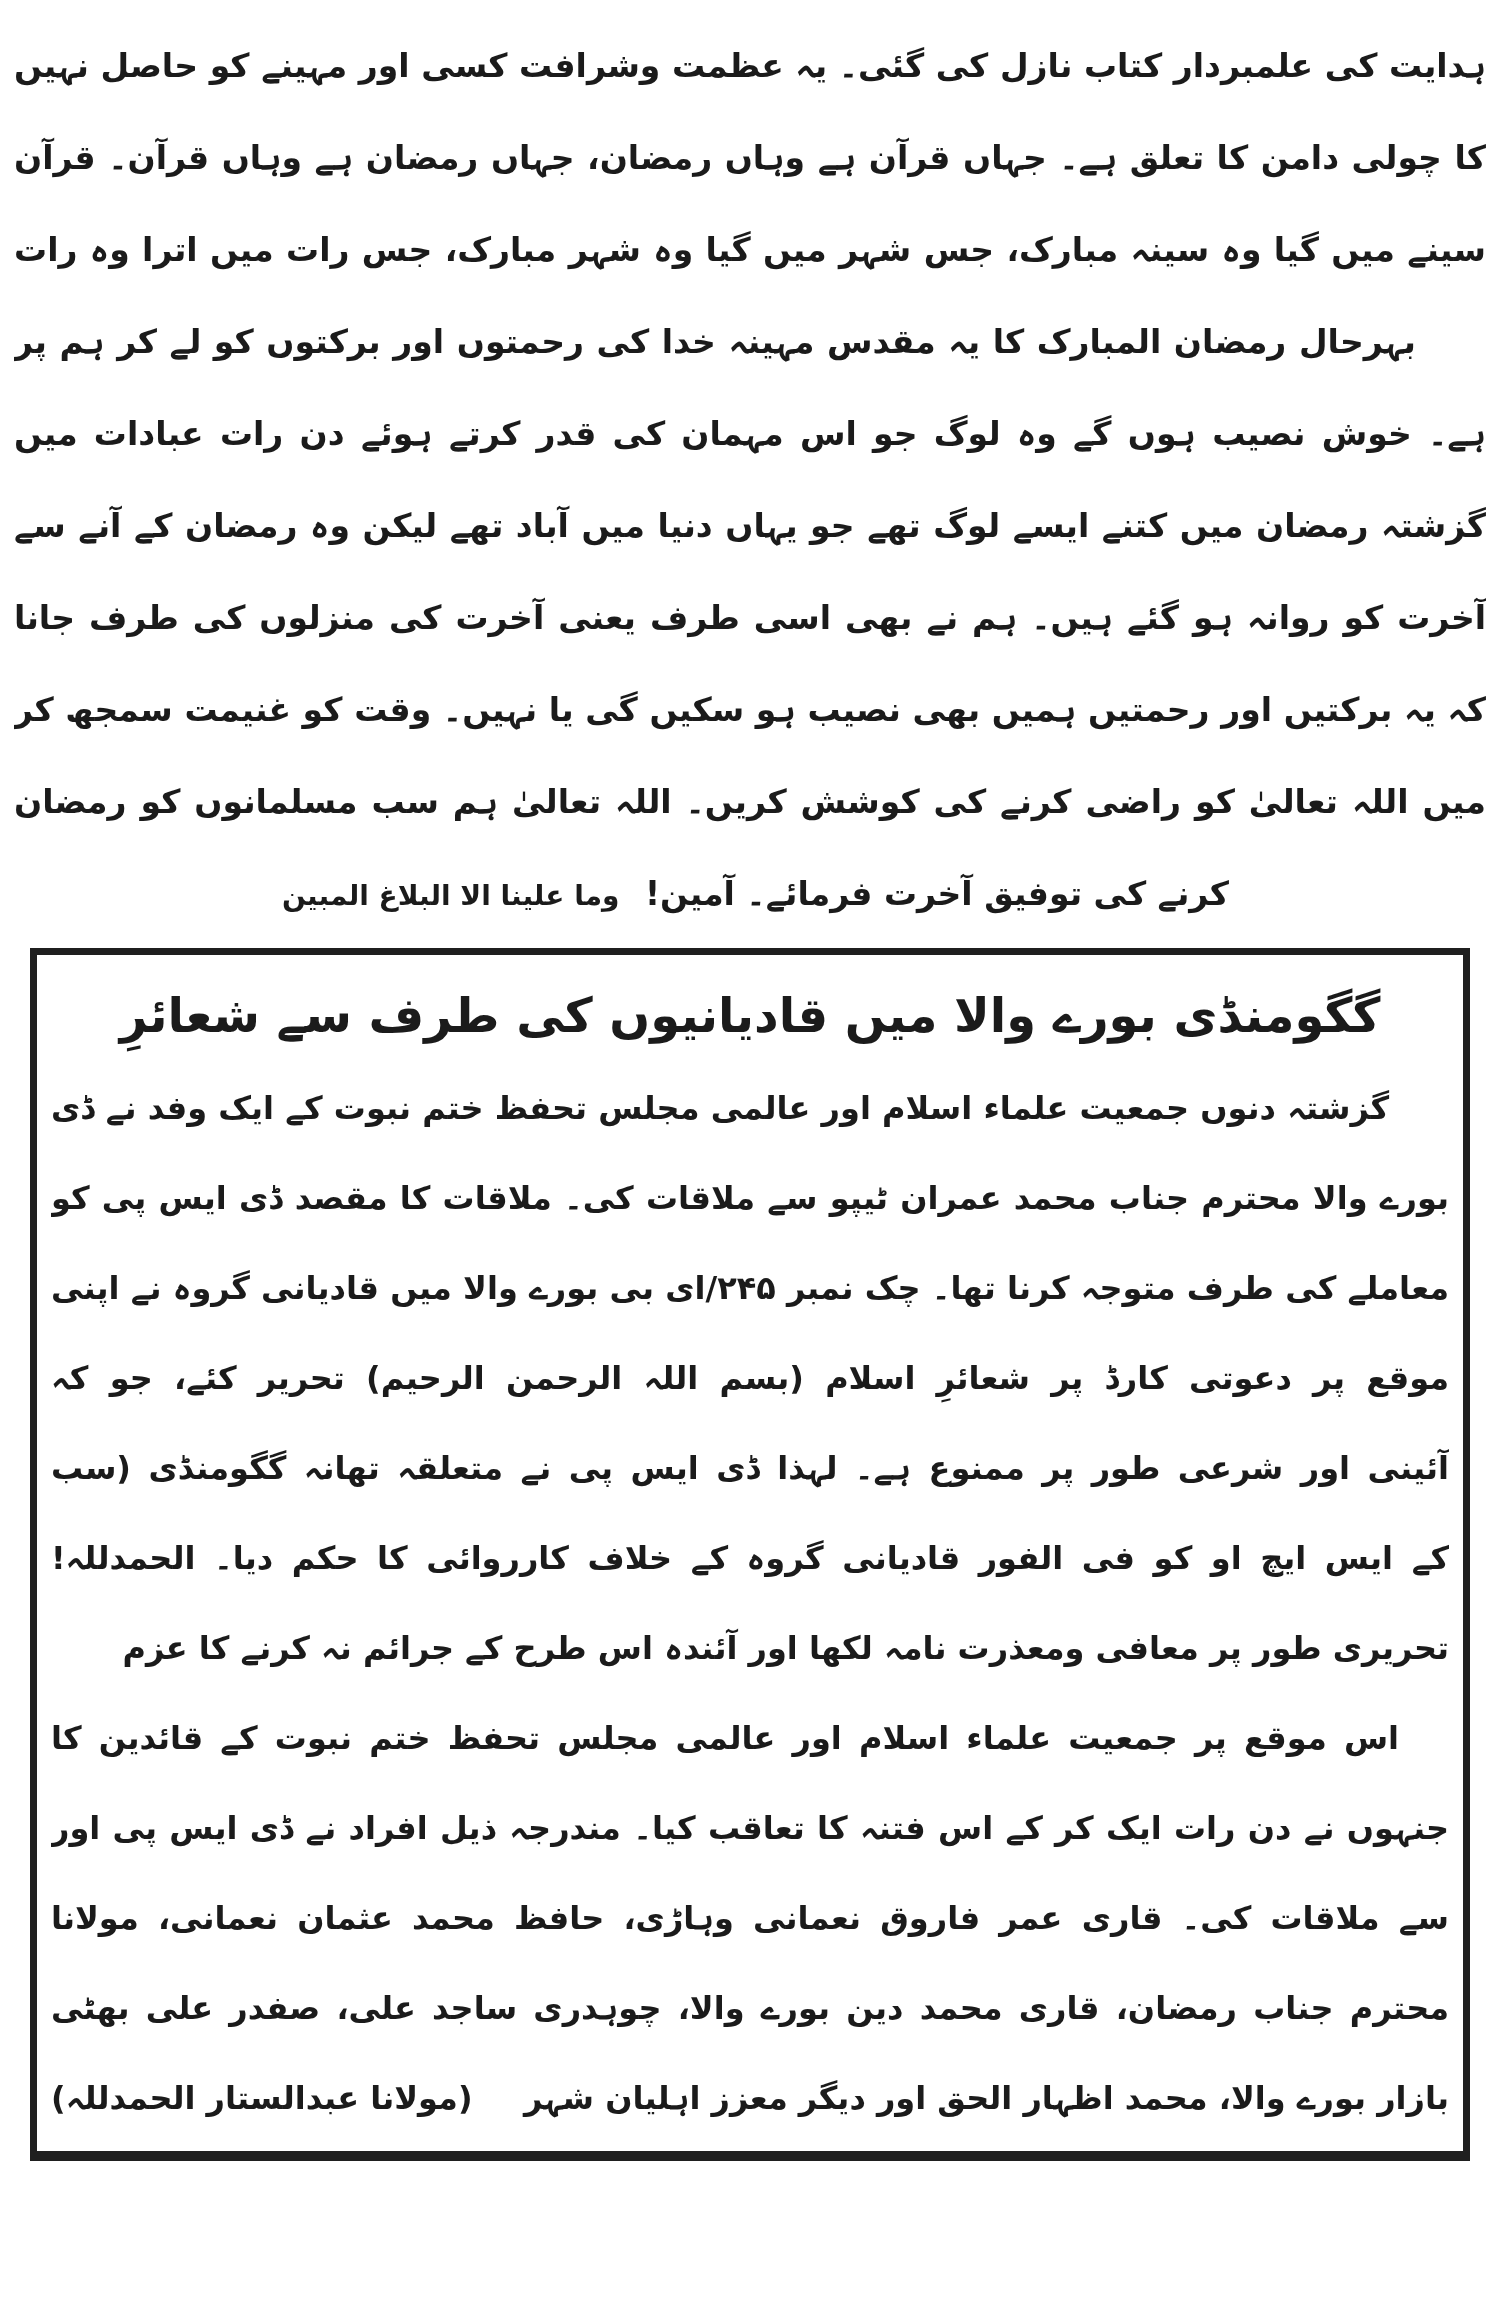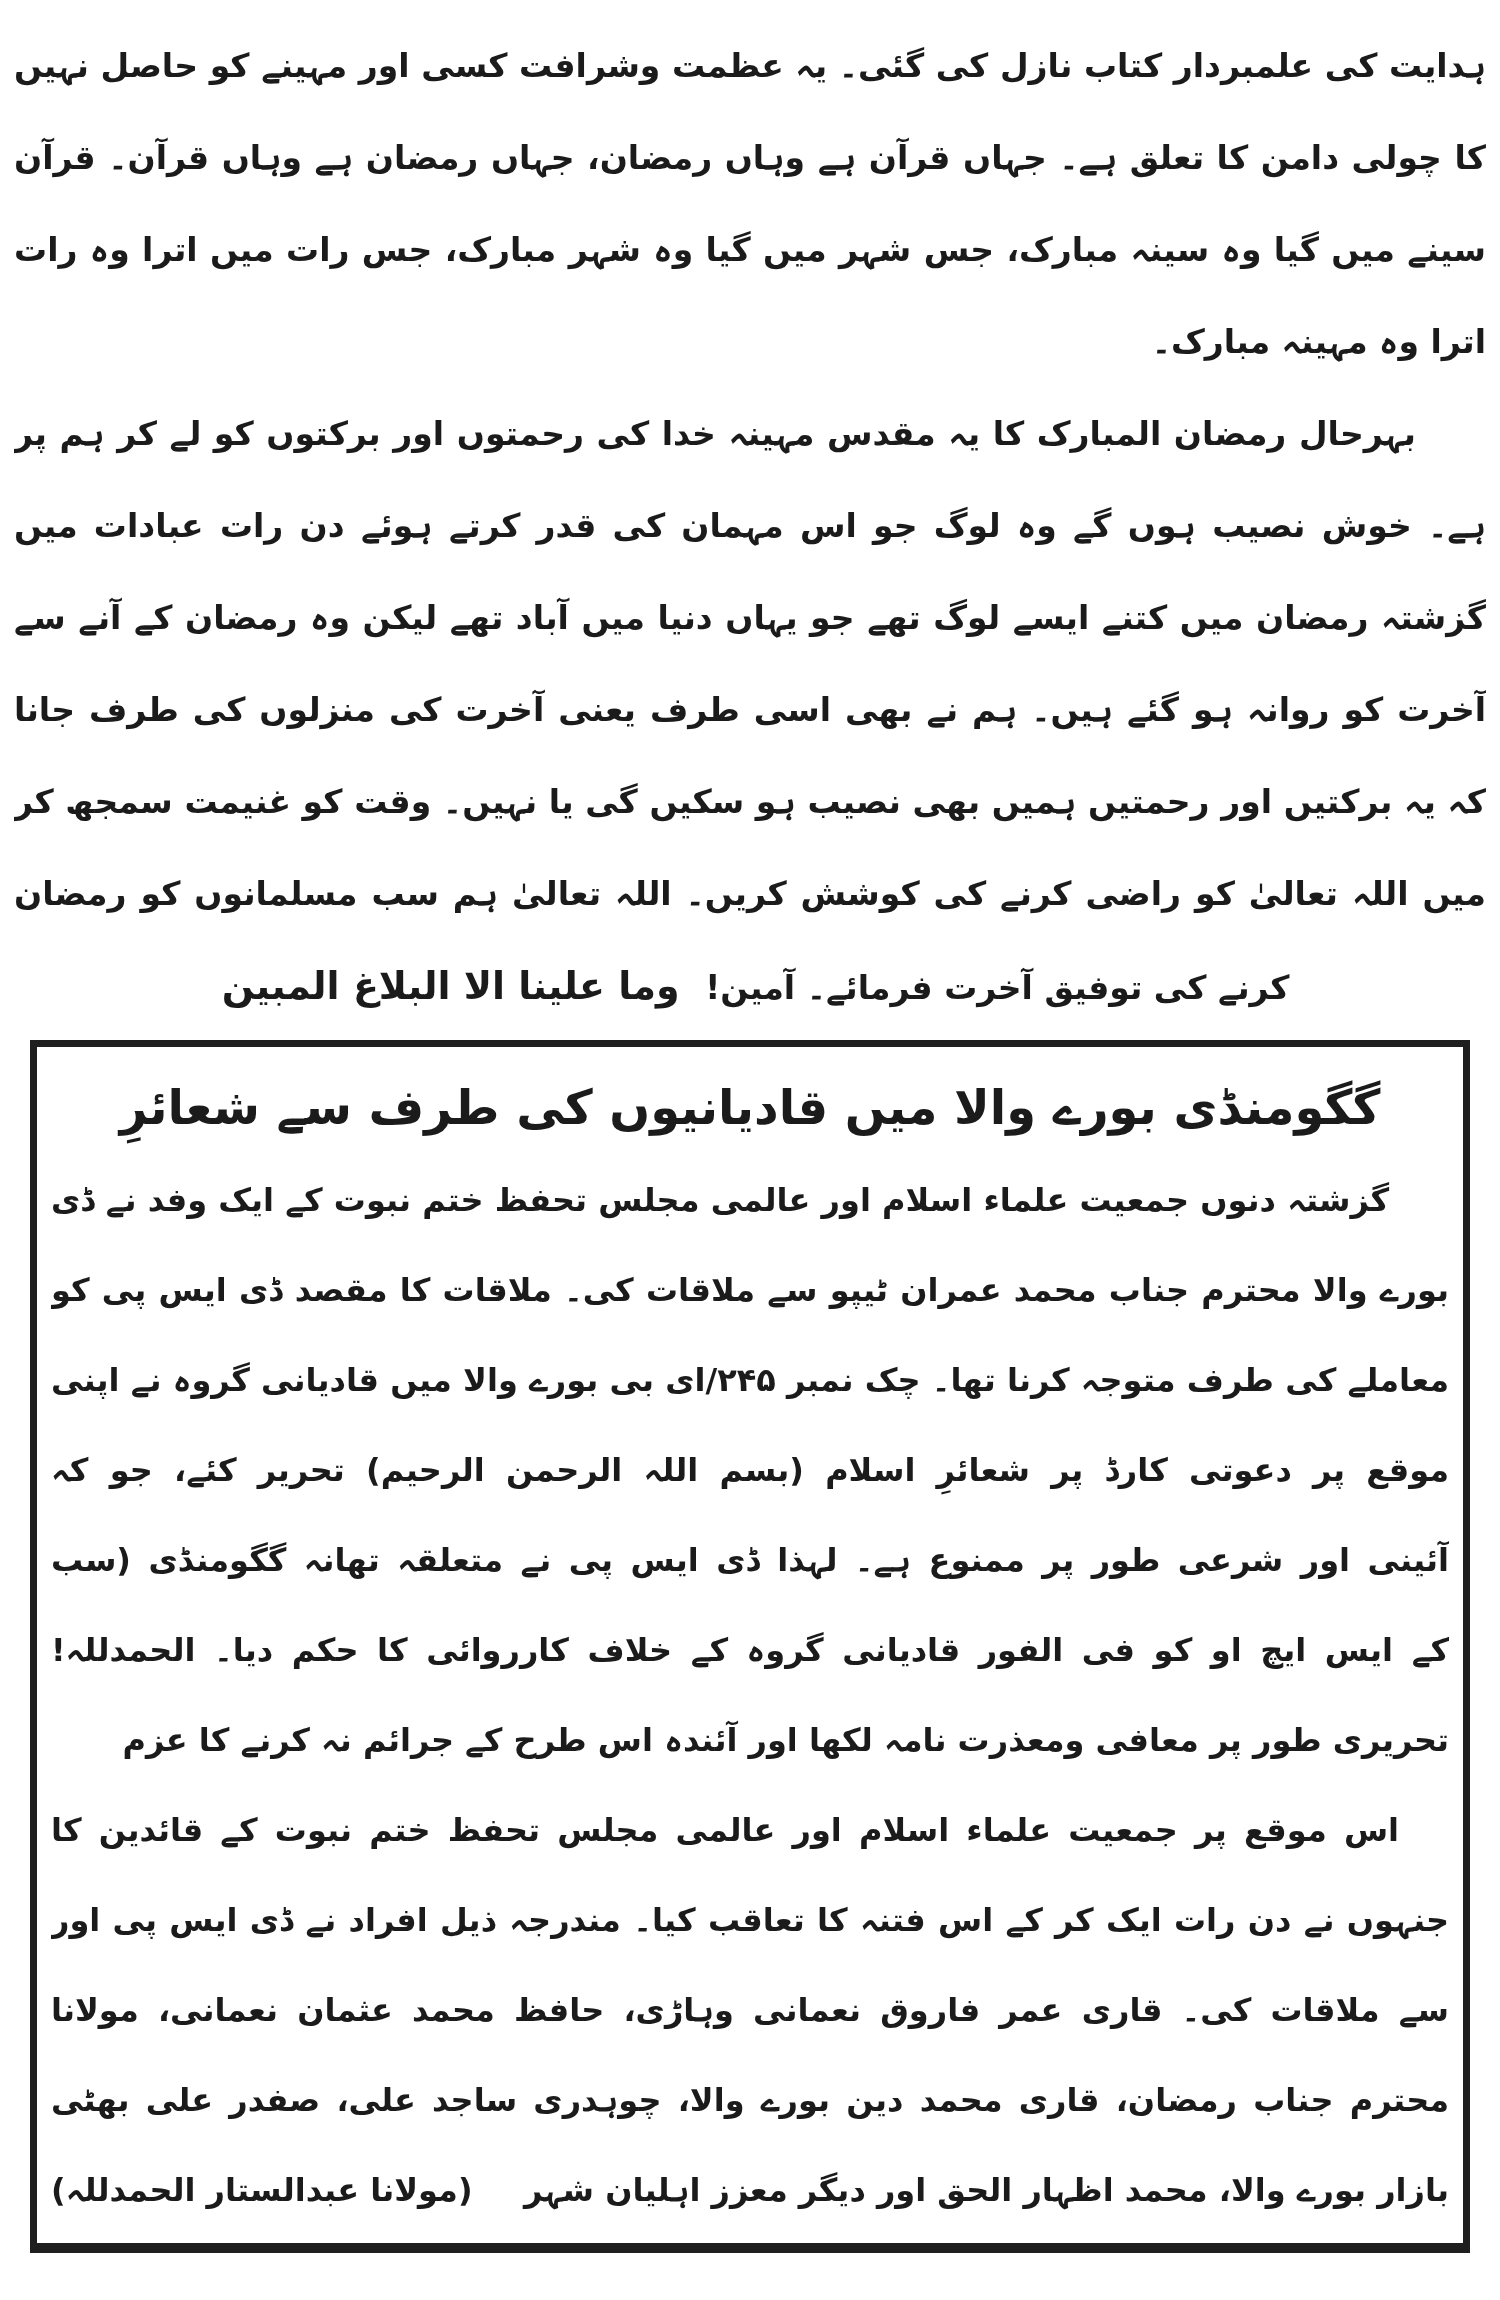--- a/index.html
+++ b/index.html
@@ -40,21 +40,21 @@
   }
   .center {
     text-align: center;
     text-align-last: center;
   }
   .indent-70 { padding-right: 70px; }
   .indent-60 { padding-right: 60px; }
   .indent-50 { padding-right: 50px; }
   .closing .arabic {
     font-weight: 900;
-    font-size: 38px;
+    font-size: 28px;
     letter-spacing: 1px;
     margin-right: 14px;
     margin-left: 11px;
   }
   
   .box {
     margin: 8px 16px 0 16px;
     border: 7px solid #1f1f1f;
     border-bottom-width: 10px;
     box-sizing: border-box;
@@ -89,21 +89,20 @@
 </style>
 </head>
 <body>
 
 <div class="page">
 
   <section>
     <div class="tline just">ہدایت کی علمبردار کتاب نازل کی گئی۔ یہ عظمت وشرافت کسی اور مہینے کو حاصل نہیں ہوئی اور پھر رمضان قرآن</div>
     <div class="tline just">کا چولی دامن کا تعلق ہے۔ جہاں قرآن ہے وہاں رمضان، جہاں رمضان ہے وہاں قرآن۔ قرآن مجید جس</div>
     <div class="tline just">سینے میں گیا وہ سینہ مبارک، جس شہر میں گیا وہ شہر مبارک، جس رات میں اترا وہ رات مبارک، جس مہینے میں</div>
-    <div class="tline start">اترا وہ مہینہ مبارک۔</div>
 
     <div class="tline just indent-70">بہرحال رمضان المبارک کا یہ مقدس مہینہ خدا کی رحمتوں اور برکتوں کو لے کر ہم پر سایہ کرنے والا</div>
     <div class="tline just">ہے۔ خوش نصیب ہوں گے وہ لوگ جو اس مہمان کی قدر کرتے ہوئے دن رات عبادات میں گزاریں گے۔</div>
     <div class="tline just">گزشتہ رمضان میں کتنے ایسے لوگ تھے جو یہاں دنیا میں آباد تھے لیکن وہ رمضان کے آنے سے پہلے سفر</div>
     <div class="tline just">آخرت کو روانہ ہو گئے ہیں۔ ہم نے بھی اسی طرف یعنی آخرت کی منزلوں کی طرف جانا ہے۔ کچھ معلوم نہیں</div>
     <div class="tline just">کہ یہ برکتیں اور رحمتیں ہمیں بھی نصیب ہو سکیں گی یا نہیں۔ وقت کو غنیمت سمجھ کر آنے والے رمضان المبارک</div>
     <div class="tline just">میں اللہ تعالیٰ کو راضی کرنے کی کوشش کریں۔ اللہ تعالیٰ ہم سب مسلمانوں کو رمضان المبارک کے مہینے کی قدر</div>
 
     <div class="tline center closing">
       <span>کرنے کی توفیق آخرت فرمائے۔ آمین!</span>

